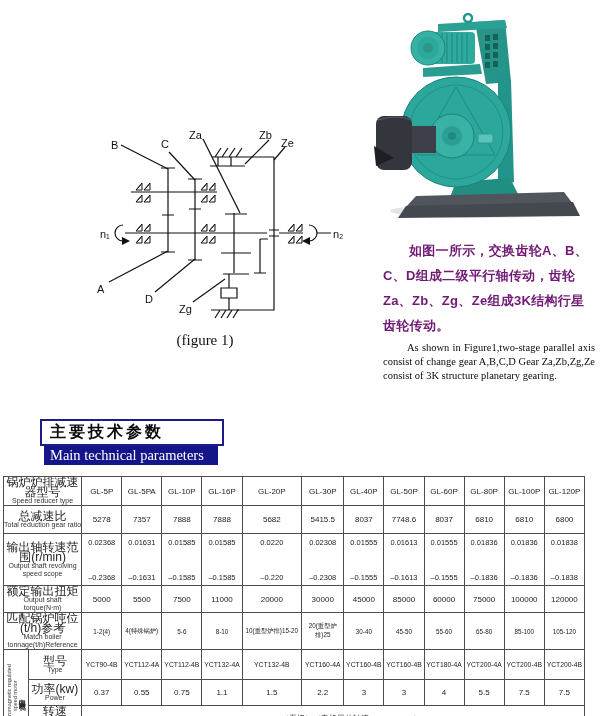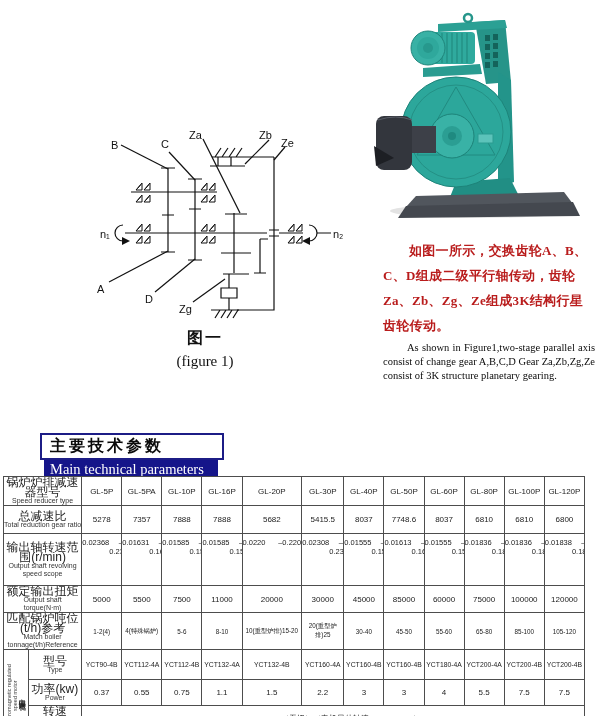--- a/index.html
+++ b/index.html
@@ -20,39 +20,39 @@
   .schematic text{font-family:"Liberation Sans",sans-serif;font-size:11px;fill:#111;}
   .fig-cap{position:absolute;left:145px;top:328px;width:120px;text-align:center;}
   .fig-cap .zh{font-size:16px;font-weight:bold;letter-spacing:2px;}
   .fig-cap .en{font-family:"Liberation Serif",serif;font-size:15px;margin-top:4px;}
 
   
   .photo{position:absolute;left:368px;top:10px;}
 
   
   .desc-zh{position:absolute;left:383px;top:238px;width:213px;font-size:13px;font-weight:bold;
-           line-height:25px;text-indent:26px;letter-spacing:0.3px;color:#b91c1c;font-family:Liberation Serif, serif;}
+           line-height:25px;text-indent:26px;letter-spacing:0.3px;color:#701a75;}
   .desc-en{position:absolute;left:383px;top:341px;width:212px;font-family:"Liberation Serif",serif;
            font-size:10.5px;line-height:14px;text-align:justify;text-indent:24px;color:#0a0a0a;}
 
   
   table.params{position:absolute;left:3px;top:476px;width:582px;border-collapse:collapse;
                table-layout:fixed;background:#fff;}
   table.params td{border:1px solid #4d4d4d;text-align:center;vertical-align:middle;
                   padding:0;color:#222;overflow:hidden;}
   tr.r-head{height:24px;} tr.r-ratio{height:28px;} tr.r-scope{height:52px;}
   tr.r-torque{height:22px;} tr.r-tonnage{height:26px;} tr.r-type{height:30px;}
   tr.r-power{height:26px;} tr.r-speed{height:28px;}
   .lbl-zh{font-size:12px;line-height:10px;}
   .lbl-en{font-size:7px;line-height:8px;color:#333;}
   td.model{font-size:8px;color:#333;}
   td.val{font-size:8px;}
   tr.r-tonnage td.val{font-size:6.3px;}
   tr.r-type td.val{font-size:6.8px;}
-  .scope-wrap{display:flex;flex-direction:row;justify-content:space-between;height:44px;padding:3px 0;}
+  .scope-wrap{display:flex;flex-direction:column;justify-content:space-between;height:44px;padding:3px 0;}
   .s-top,.s-bot{font-size:7.5px;}
   .rot-wrap{display:flex;flex-direction:row;align-items:center;justify-content:center;height:80px;}
   .g-en{writing-mode:vertical-rl;transform:rotate(180deg);font-size:5.5px;line-height:6px;
         color:#444;max-height:78px;}
   .g-zh{writing-mode:vertical-lr;text-orientation:upright;font-size:7px;line-height:8px;letter-spacing:1px;}
   .speed-zh{font-size:8px;line-height:12px;}
   .speed-en{font-size:7.5px;line-height:11px;font-family:"Liberation Sans",sans-serif;color:#333;}
 </style>
 </head>
 <body>
@@ -116,21 +116,20 @@
     <text x="204" y="27">Zb</text>
     <text x="226" y="35">Ze</text>
     <text x="45" y="126">n₁</text>
     <text x="278" y="126">n₂</text>
     <text x="42" y="181">A</text>
     <text x="90" y="191">D</text>
     <text x="124" y="201">Zg</text>
   </svg>
 
   <div class="fig-cap">
-    <div class="zh">图一</div>
     <div class="en">(figure 1)</div>
   </div>
 
   <svg class="photo" width="230" height="212" viewBox="0 0 230 212">
     <ellipse cx="112" cy="201" rx="90" ry="7" fill="#e3e3e3"></ellipse>
 
     <polygon points="107,12 137,10 143,72 118,74" fill="#269489"></polygon>
     <g fill="#14635b">
       <rect x="117" y="25" width="5" height="6"></rect>
         <rect x="125" y="24" width="5" height="6"></rect>
@@ -169,21 +168,21 @@
 
     <rect x="38" y="116" width="30" height="27" fill="#3d4048"></rect>
     <rect x="8" y="106" width="36" height="54" rx="8" fill="#33363d"></rect>
     <polygon points="6,136 26,148 8,156" fill="#1d1f24"></polygon>
     <path d="M10,110 Q28,104 44,110" stroke="#5a5e68" fill="none"></path>
   </svg>
 
   <div class="desc-zh">如图一所示，交换齿轮A、B、C、D组成二级平行轴传动，齿轮Za、Zb、Zg、Ze组成3K结构行星齿轮传动。</div>
   <div class="desc-en">As shown in Figure1,two-stage parallel axis consist of change gear A,B,C,D  Gear Za,Zb,Zg,Ze consist of 3K structure planetary gearing.</div>
 
-  <div class="sec-hdr" style="left:40px;top:433px;">
+  <div class="sec-hdr" style="left:40px;top:419px;">
     <div class="hdr-box" style="width:184px;height:27px;">
       <span>主要技术参数</span>
     </div>
     <div class="hdr-bar" style="width:174px;">
       <span>Main technical parameters</span>
     </div>
   </div>
 
   <table class="params">
     <colgroup>

